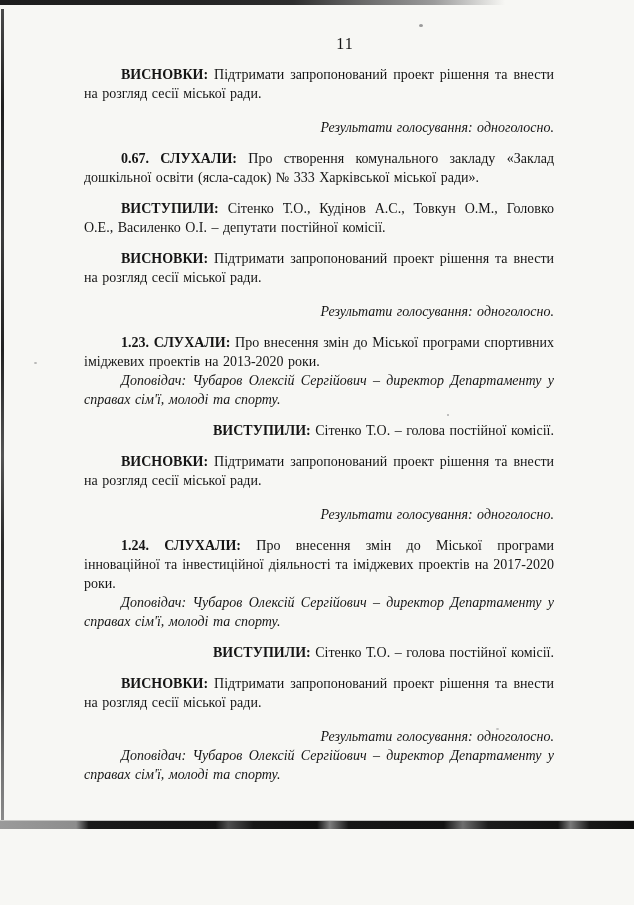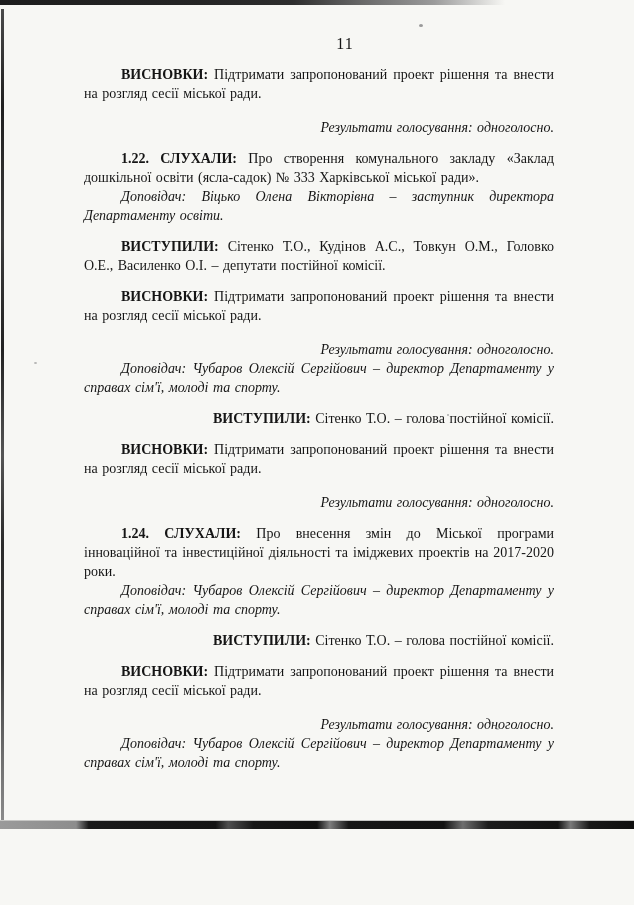--- a/index.html
+++ b/index.html
@@ -91,30 +91,30 @@
   <div class="speck s4"></div>
 
   <div class="content">
 
     <p class="page-num">11</p>
 
     <p class="para conclusion"><span class="label">ВИСНОВКИ:</span> <span>Підтримати запропонований проект рішення та внести на розгляд сесії міської ради.</span></p>
 
     <p class="para vote"><span class="label">Результати голосування:</span> <span>одноголосно.</span></p>
 
-    <p class="para item"><span class="label">1.22. СЛУХАЛИ:</span> <span>Про створення комунального закладу «Заклад дошкільної освіти (ясла-садок) № 333 Харківської міської ради».</span></p>
+    <p class="para item"><span class="label">0.67. СЛУХАЛИ:</span> <span>Про створення комунального закладу «Заклад дошкільної освіти (ясла-садок) № 333 Харківської міської ради».</span></p>
 
-    <p class="para speaker no-gap"><span class="label">Доповідач:</span> <span>Віцько Олена Вікторівна – заступник директора Департаменту освіти.</span></p>
 
     <p class="para speakers"><span class="label">ВИСТУПИЛИ:</span> <span>Сітенко Т.О., Кудінов А.С., Товкун О.М., Головко О.Е., Василенко О.І. – депутати постійної комісії.</span></p>
 
     <p class="para conclusion"><span class="label">ВИСНОВКИ:</span> <span>Підтримати запропонований проект рішення та внести на розгляд сесії міської ради.</span></p>
 
     <p class="para vote"><span class="label">Результати голосування:</span> <span>одноголосно.</span></p>
 
+    <p class="para item"><span class="label">1.23. СЛУХАЛИ:</span> <span>Про внесення змін до Міської програми спортивних іміджевих проектів на 2013-2020 роки.</span></p>
 
     <p class="para speaker no-gap"><span class="label">Доповідач:</span> <span>Чубаров Олексій Сергійович – директор Департаменту у справах сім'ї, молоді та спорту.</span></p>
 
     <p class="para spoke"><span class="label">ВИСТУПИЛИ:</span> <span>Сітенко Т.О. – голова постійної комісії.</span></p>
 
     <p class="para conclusion"><span class="label">ВИСНОВКИ:</span> <span>Підтримати запропонований проект рішення та внести на розгляд сесії міської ради.</span></p>
 
     <p class="para vote"><span class="label">Результати голосування:</span> <span>одноголосно.</span></p>
 
     <p class="para item"><span class="label">1.24. СЛУХАЛИ:</span> <span>Про внесення змін до Міської програми інноваційної та інвестиційної діяльності та іміджевих проектів на 2017-2020 роки.</span></p>

